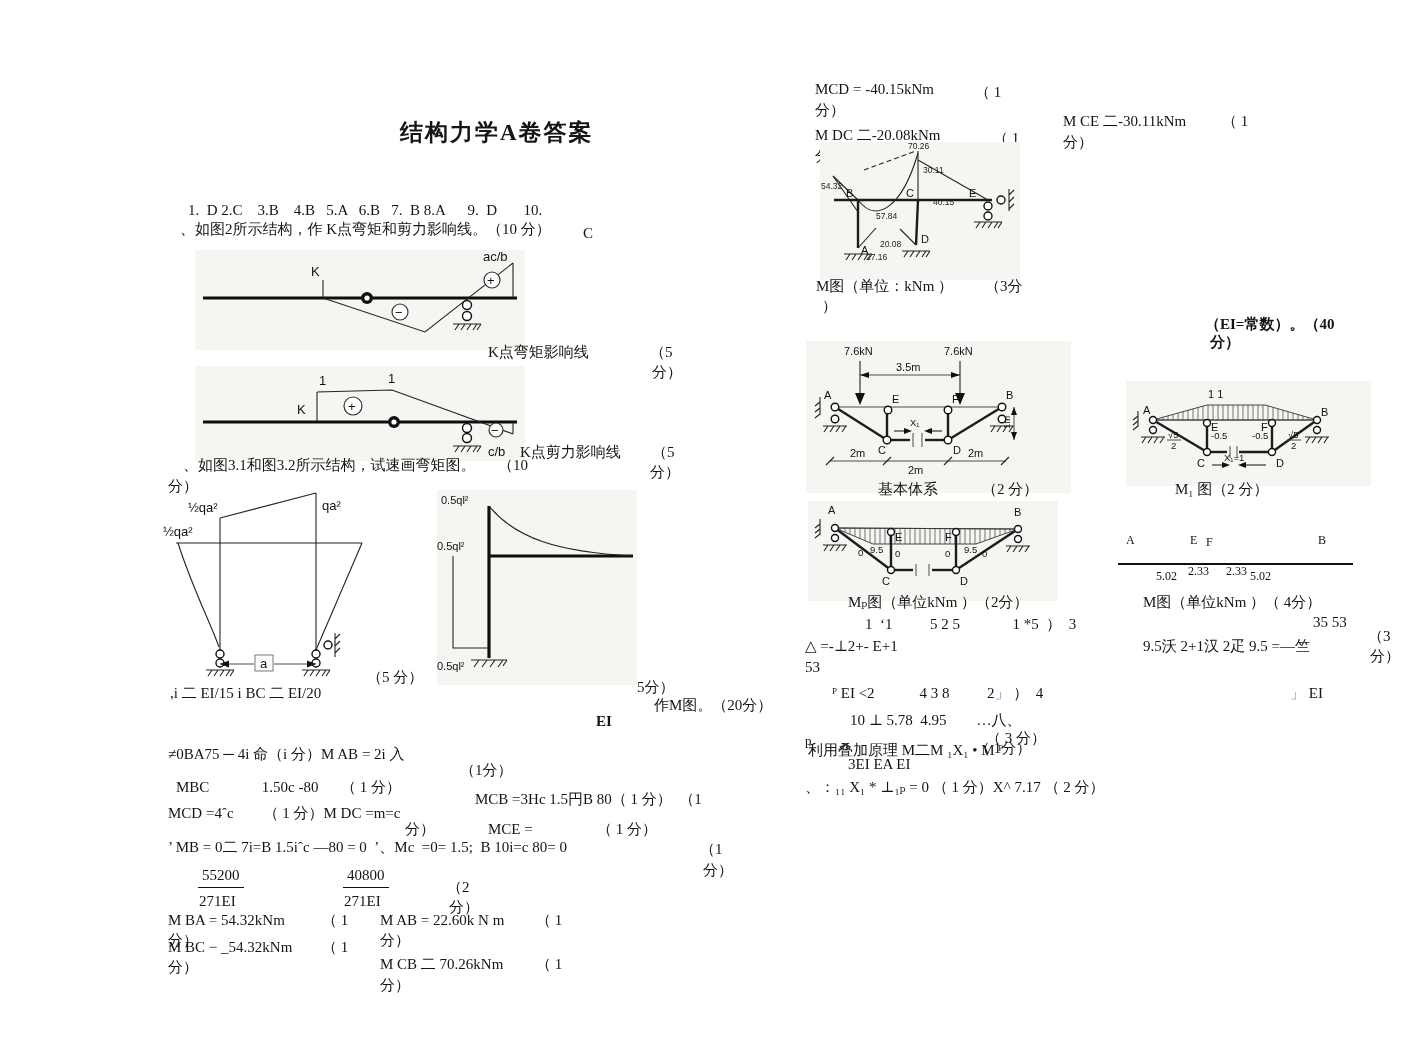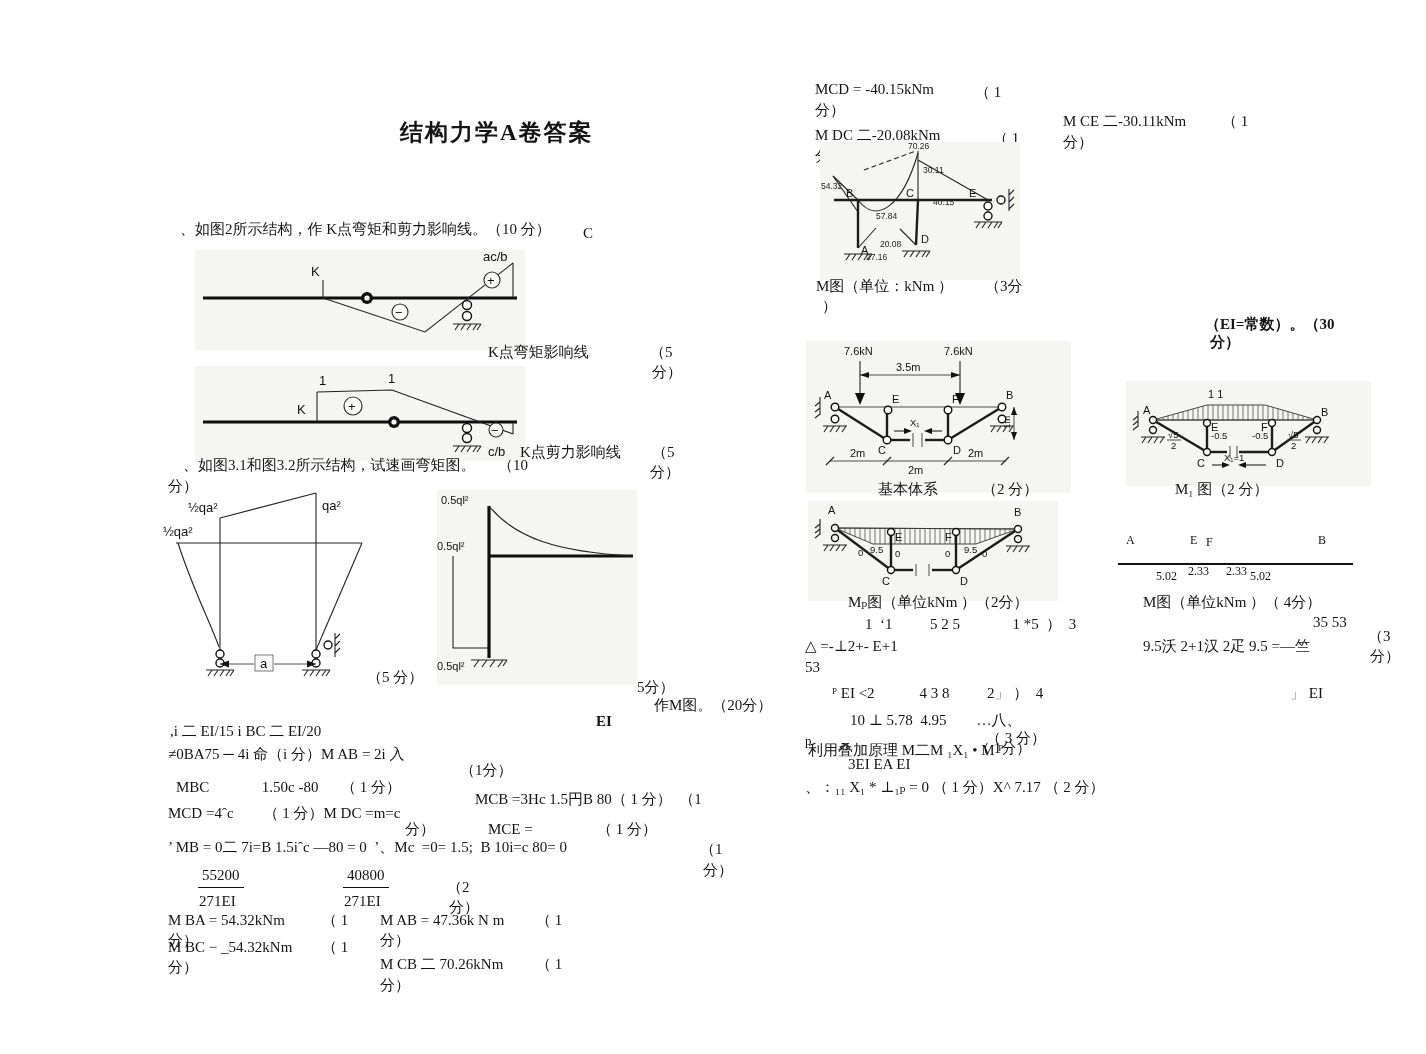--- a/index.html
+++ b/index.html
@@ -27,20 +27,21 @@
   text.sm{font-family:"Liberation Sans","DejaVu Sans",sans-serif;font-size:9.5px;fill:#111}
   text.ser{font-family:"Liberation Serif","DejaVu Serif",serif;font-size:12px;fill:#111}
   .frac-num{border-bottom:1.6px solid #111;padding:0 4px 1px 4px;display:inline-block}
 </style>
 </head>
 <body>
 
 <div class="page">
 
   <span class="tx big b" style="left:400px;top:118px">结构力学A卷答案</span>
+  <span class="tx" style="left:188px;top:201px">1.  D 2.C    3.B    4.B   5.A   6.B   7.  B 8.A      9.  D       10.</span>
   <span class="tx" style="left:180px;top:220px">、如图2所示结构，作 K点弯矩和剪力影响线。（10 分）</span>
   <span class="tx" style="left:583px;top:224px">C</span>
 
   <svg class="dg" style="left:195px;top:250px" width="330" height="100" viewBox="0 0 330 100">
     <rect class="bgd" x="0" y="0" width="330" height="100"></rect>
     <line class="thk" x1="8" y1="48" x2="322" y2="48"></line>
     <line class="ln" x1="128" y1="30" x2="128" y2="48"></line>
     <text class="l13" x="116" y="26">K</text>
     <polyline class="ln" points="128,48 230,82 318,13"></polyline>
     <line class="ln" x1="318" y1="13" x2="318" y2="48"></line>
@@ -137,21 +138,21 @@
     <g class="ln" transform="translate(34,170)">
       <path d="M0,0h36 M8,0l-5,7 M16,0l-5,7 M24,0l-5,7 M32,0l-5,7 M36,0l-4,6"></path>
     </g>
   </svg>
 
   <span class="tx" style="left:637px;top:678px">5分）</span>
   <span class="tx" style="left:654px;top:696px">作M图。（20分）</span>
   <span class="tx b" style="left:596px;top:712px">EI</span>
 
 
-  <span class="tx" style="left:170px;top:722px">,i 二 EI/15 i BC 二 EI/20</span>
+  <span class="tx" style="left:170px;top:684px">,i 二 EI/15 i BC 二 EI/20</span>
   <span class="tx" style="left:168px;top:745px">≠0BA75 ─ 4i 命（i 分）M AB = 2i 入</span>
   <span class="tx" style="left:460px;top:761px">（1分）</span>
   <span class="tx" style="left:176px;top:778px">MBC              1.50c -80      （ 1 分）</span>
   <span class="tx" style="left:475px;top:790px">MCB =3Hc 1.5円B 80（ 1 分）  （1</span>
   <span class="tx" style="left:168px;top:804px">MCD =4ˆc        （ 1 分）M DC =m=c</span>
   <span class="tx" style="left:405px;top:820px">分）</span>
   <span class="tx" style="left:488px;top:820px">MCE =</span>
   <span class="tx" style="left:597px;top:820px">（ 1 分）</span>
   <span class="tx" style="left:168px;top:838px">’ MB = 0二 7i=B 1.5iˆc —80 = 0  ’、Mc  =0= 1.5;  B 10i=c 80= 0</span>
   <span class="tx" style="left:700px;top:840px">（1</span>
@@ -160,21 +161,21 @@
   <span class="tx frac-num" style="left:198px;top:866px">55200</span>
   <span class="tx" style="left:199px;top:892px">271EI</span>
   <span class="tx frac-num" style="left:343px;top:866px">40800</span>
   <span class="tx" style="left:344px;top:892px">271EI</span>
   <span class="tx" style="left:447px;top:878px">（2</span>
   <span class="tx" style="left:449px;top:898px">分）</span>
 
   <span class="tx" style="left:168px;top:911px">M BA = 54.32kNm</span>
   <span class="tx" style="left:322px;top:911px">（ 1</span>
   <span class="tx" style="left:168px;top:931px">分）</span>
-  <span class="tx" style="left:380px;top:911px">M AB = 47.36k N m</span>
+  <span class="tx" style="left:380px;top:911px">M AB = 22.60k N m</span>
   <span class="tx" style="left:536px;top:911px">（ 1</span>
   <span class="tx" style="left:380px;top:931px">分）</span>
   <span class="tx" style="left:168px;top:938px">M BC − _54.32kNm</span>
   <span class="tx" style="left:322px;top:938px">（ 1</span>
   <span class="tx" style="left:168px;top:958px">分）</span>
   <span class="tx" style="left:380px;top:955px">M CB 二 70.26kNm</span>
   <span class="tx" style="left:536px;top:955px">（ 1</span>
   <span class="tx" style="left:380px;top:976px">分）</span>
 
   <span class="tx" style="left:815px;top:80px">MCD = -40.15kNm</span>
@@ -225,21 +226,21 @@
     <text class="lbl" x="26" y="55">B</text>
     <text class="lbl" x="86" y="55">C</text>
     <text class="lbl" x="149" y="55">E</text>
     <text class="lbl" x="41" y="112">A</text>
     <text class="lbl" x="101" y="101">D</text>
   </svg>
   <span class="tx" style="left:816px;top:277px">M图（单位：kNm ）</span>
   <span class="tx" style="left:985px;top:277px">（3分</span>
   <span class="tx" style="left:822px;top:297px">）</span>
 
-  <span class="tx b" style="left:1205px;top:315px">（EI=常数）。（30</span>
+  <span class="tx b" style="left:1205px;top:315px">（EI=常数）。（40</span>
   <span class="tx b" style="left:1210px;top:333px">分）</span>
 
   <svg class="dg" style="left:806px;top:341px" width="265" height="152" viewBox="0 0 265 152">
     <rect class="bgd" x="0" y="0" width="265" height="152"></rect>
     <line class="thin" x1="29" y1="66" x2="196" y2="66"></line>
     <line class="mem" x1="29" y1="66" x2="81" y2="99"></line>
     <line class="mem" x1="142" y1="99" x2="196" y2="66"></line>
     <line class="mem" x1="81" y1="99" x2="81" y2="68"></line>
     <line class="mem" x1="142" y1="99" x2="142" y2="68"></line>
     <line class="mem" x1="81" y1="99" x2="104" y2="99"></line>

